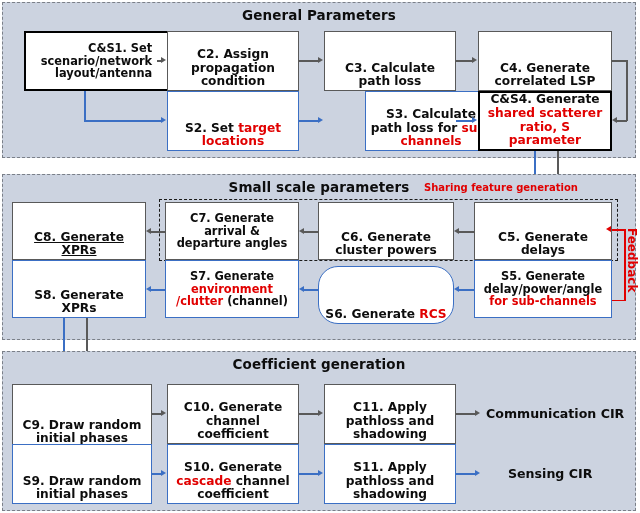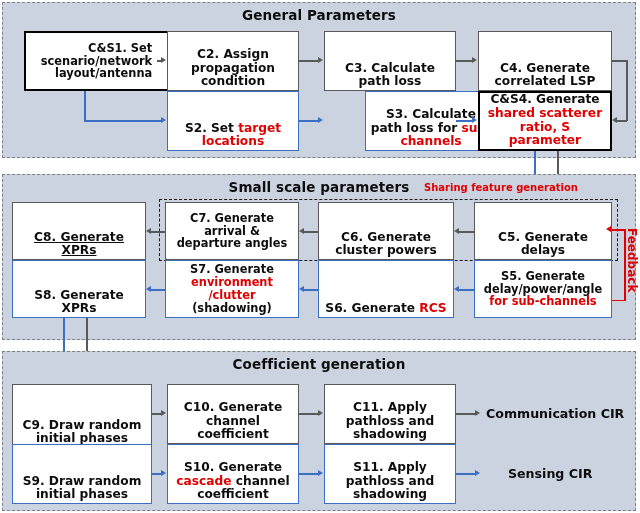--- a/index.html
+++ b/index.html
@@ -174,25 +174,25 @@
     <div>
       <span>S8. Generate</span><br>
       <span>XPRs</span>
     </div>
   </div>
 
   <div class="box s t11" style="left:165px;top:260px;width:134px;height:58px;">
     <div>
       <span>S7. Generate</span><br>
       <span class="red">environment</span><br>
-      <span class="red">/clutter</span><span> (shadowing)</span>
-    </div>
-  </div>
-
-  <div class="box s t12" style="left:318px;top:260px;width:136px;height:58px;">
+      <span class="red">/clutter</span><span> (channel)</span>
+    </div>
+  </div>
+
+  <div class="box s t12" style="left:318px;top:266px;width:136px;height:58px;border-radius:20px;">
     <div>
       <span>S6. Generate </span><span class="red">RCS</span>
     </div>
   </div>
 
   <div class="box s t11" style="left:474px;top:260px;width:138px;height:58px;">
     <div>
       <span>S5. Generate</span><br>
       <span>delay/power/angle</span><br>
       <span class="red">for sub-channels</span>

